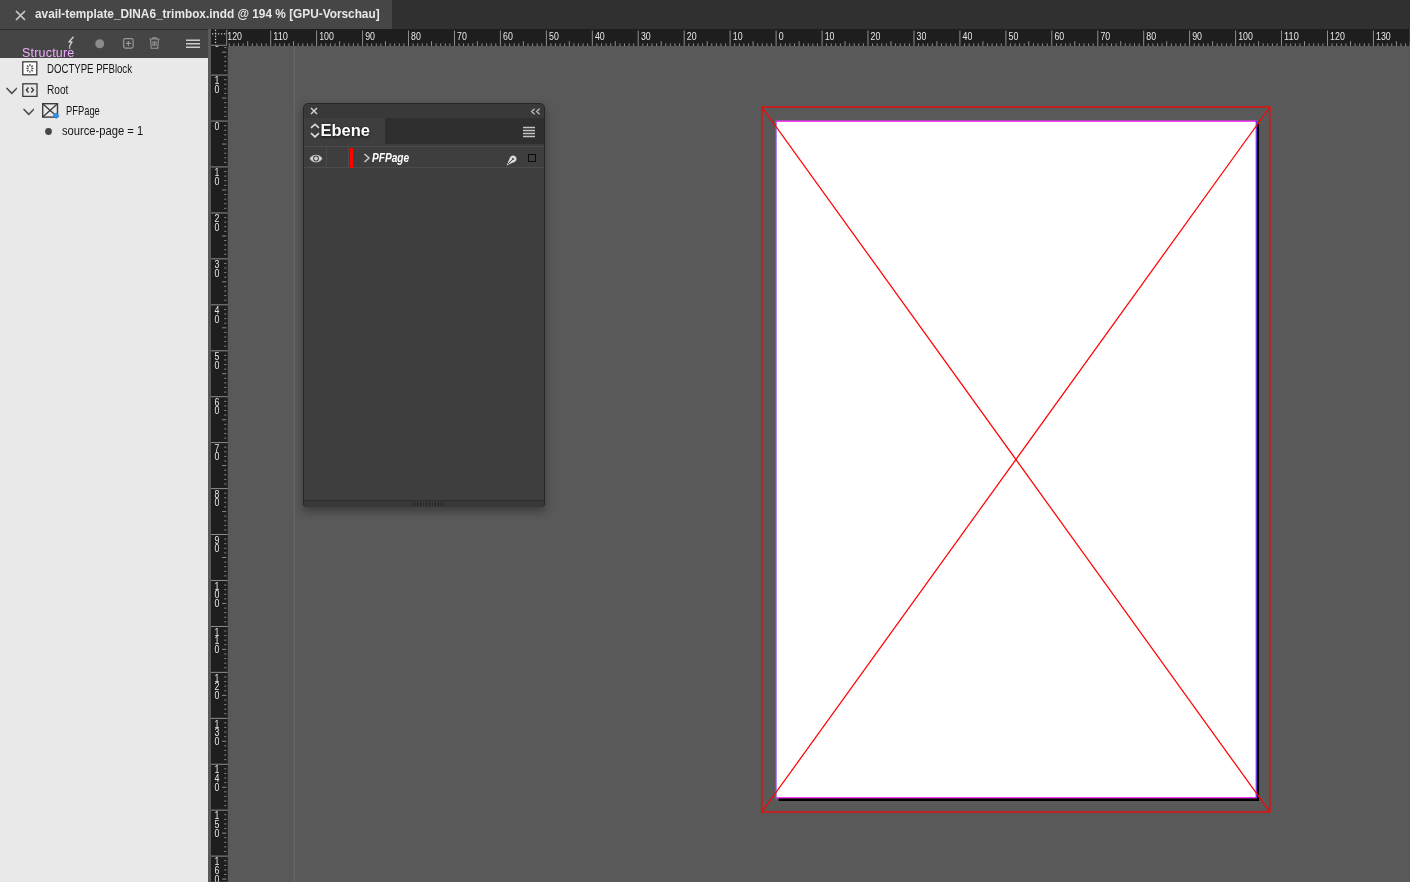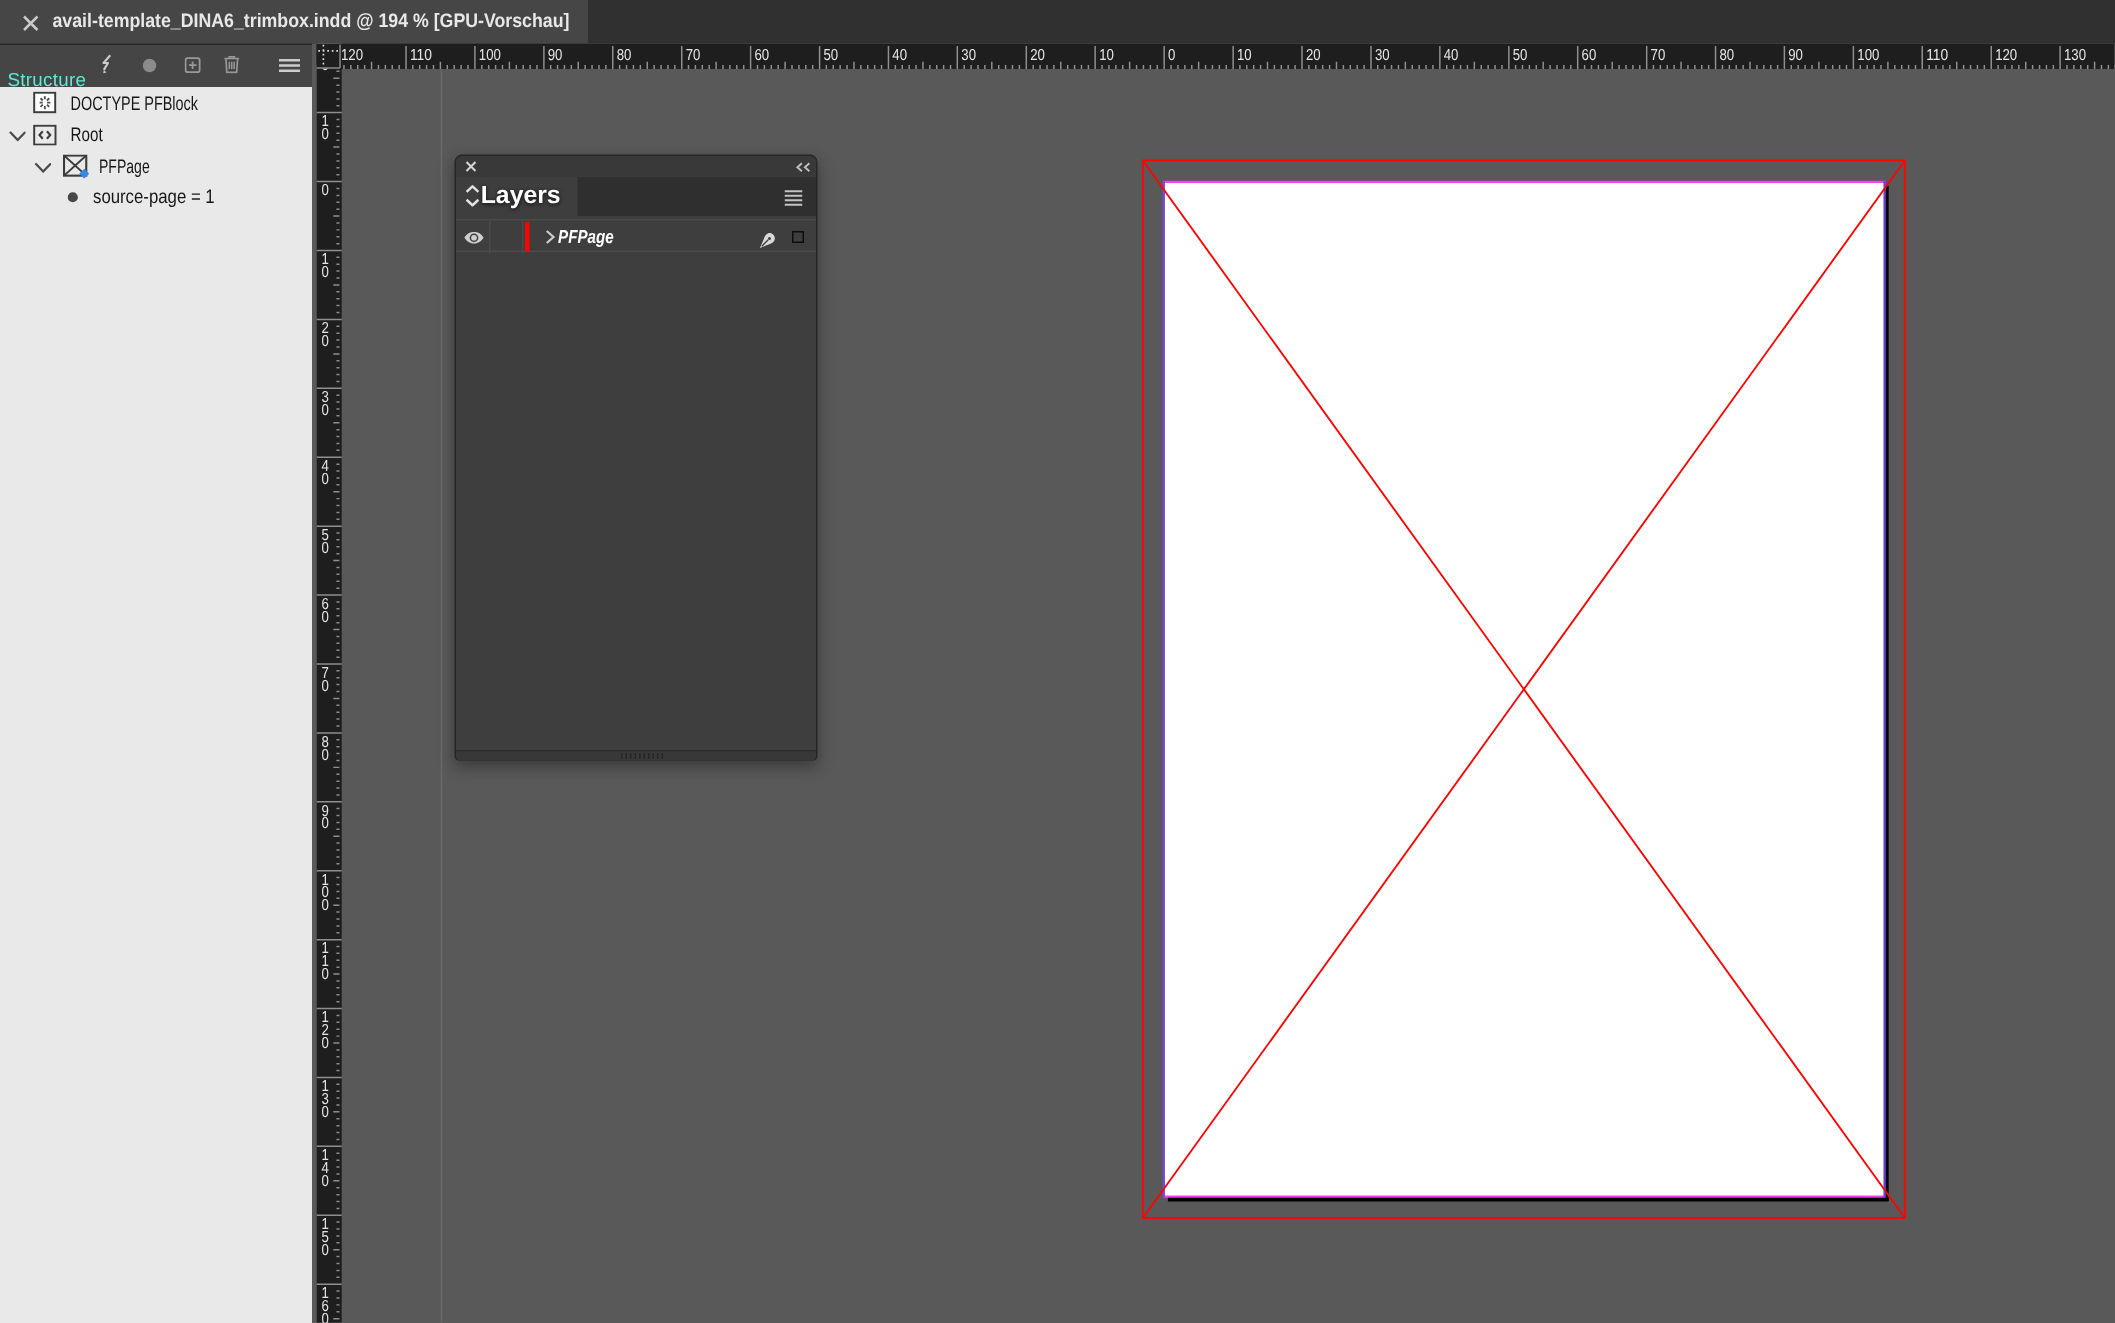--- a/index.html
+++ b/index.html
@@ -4,21 +4,21 @@
 * { margin:0; padding:0; box-sizing:border-box; }
 html,body { width:1410px; height:882px; overflow:hidden; background:#595959;
   font-family:"Liberation Sans", sans-serif; }
 .abs { position:absolute; }
 #titlebar { position:absolute; left:0; top:0; width:1410px; height:28.5px; background:#303030; }
 #titletab { position:absolute; left:0; top:0; width:391.5px; height:28.5px; background:#464646; }
 #titletext { position:absolute; left:35px; top:0; height:28.5px; line-height:28.5px;
   color:#e8e8e8; font-size:13px; font-weight:bold; transform:scaleX(0.91); transform-origin:0 50%; white-space:pre; }
 #structhead { position:absolute; left:0; top:28.5px; width:207.5px; height:29px; background:#454545; border-top:1px solid #2a2a2a;}
 #structbody { position:absolute; left:0; top:57.5px; width:207.5px; height:824.5px; background:#e9e9e9; }
-.shlabel { position:absolute; left:5px; top:34.5px; color:#5eead4; font-size:12.5px; letter-spacing:0.2px;margin-top:11px; }
+.shlabel { position:absolute; left:22px; top:34.5px; color:#f0abfc; font-size:12.5px; letter-spacing:0.2px;margin-top:11px; }
 .trtext { position:absolute; color:#161616; font-size:13px; transform-origin:0 50%; white-space:pre; }
 #layers { position:absolute; left:303px; top:102.5px; width:242px; height:404px;
   background:#3e3e3e; border:1px solid #262626; border-radius:5px 5px 3px 3px;
   box-shadow:0 4px 10px rgba(0,0,0,0.35); }
 #lay-title { position:absolute; left:0; top:0; width:100%; height:14px; background:#393939; border-radius:5px 5px 0 0; }
 #lay-tabs { position:absolute; left:0; top:14px; width:100%; height:26.5px; background:#2f2f2f; }
 #lay-tab { position:absolute; left:0; top:14px; width:81px; height:26.5px; background:#3e3e3e; }
 #lay-tabname { position:absolute; left:16.5px; top:17px; color:#ffffff; font-size:16.5px; font-weight:bold;
   text-shadow:0 1px 3px rgba(0,0,0,0.8); }
 #lay-row { position:absolute; left:0; top:42.8px; width:100%; height:21.5px;
@@ -192,21 +192,21 @@
       <path d="M1 1L7 7M7 1L1 7" stroke="#d6d6d6" stroke-width="1.4"></path>
     </svg>
 <svg class="abs" style="left:226px;top:4px" width="11" height="7" viewBox="0 0 11 7">
       <path d="M4.6 0.8L1.6 3.5l3 2.7M9.6 0.8l-3 2.7 3 2.7" stroke="#bdbdbd" stroke-width="1.3" fill="none"></path>
     </svg>
 <div id="lay-tabs"></div>
     <div id="lay-tab"></div>
 <svg class="abs" style="left:4.5px;top:19.5px" width="12" height="16" viewBox="0 0 12 17">
 <path d="M1.8 5.2L6 1.3l4.2 3.9M1.8 10.8L6 14.7l4.2-3.9" stroke="#e2e2e2" stroke-width="1.7" fill="none" stroke-linejoin="round"></path>
     </svg>
-<div id="lay-tabname">Layers</div>
+<div id="lay-tabname">Ebene</div>
 <svg class="abs" style="left:219px;top:22.5px" width="12" height="12" viewBox="0 0 12 12">
       <path d="M0 1.5h12M0 4.5h12M0 7.5h12M0 10.5h12" stroke="#c3c3c3" stroke-width="1.4"></path>
     </svg>
 <div id="lay-row">
 <div class="coldiv" style="left:21.5px"></div>
       <div class="coldiv" style="left:43.5px"></div>
 <svg class="abs" style="left:5px;top:6.5px" width="14" height="9" viewBox="0 0 14 9">
 <path d="M0.6 4.5C2.6 1.4 4.7 0.7 7 0.7s4.4 0.7 6.4 3.8C11.4 7.6 9.3 8.3 7 8.3S2.6 7.6 0.6 4.5z" fill="#cfcfcf"></path>
 <path d="M7 1.6a2.9 2.9 0 100 5.8 2.9 2.9 0 000-5.8z" fill="#3e3e3e"></path>
 <path d="M7 2.6a1.9 1.9 0 100 3.8 1.9 1.9 0 000-3.8z" fill="#cfcfcf"></path>

